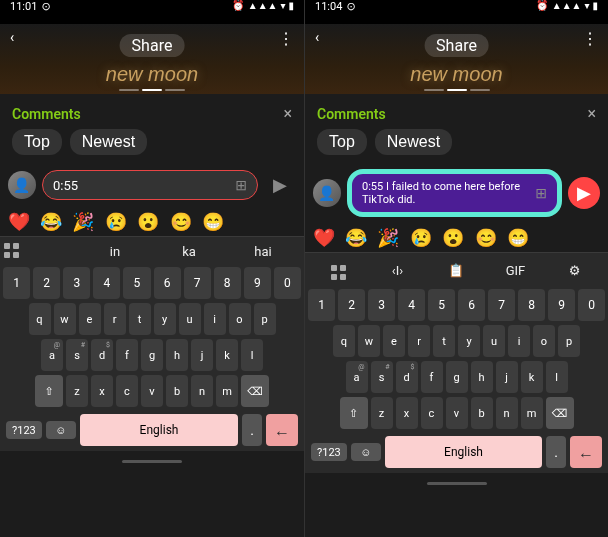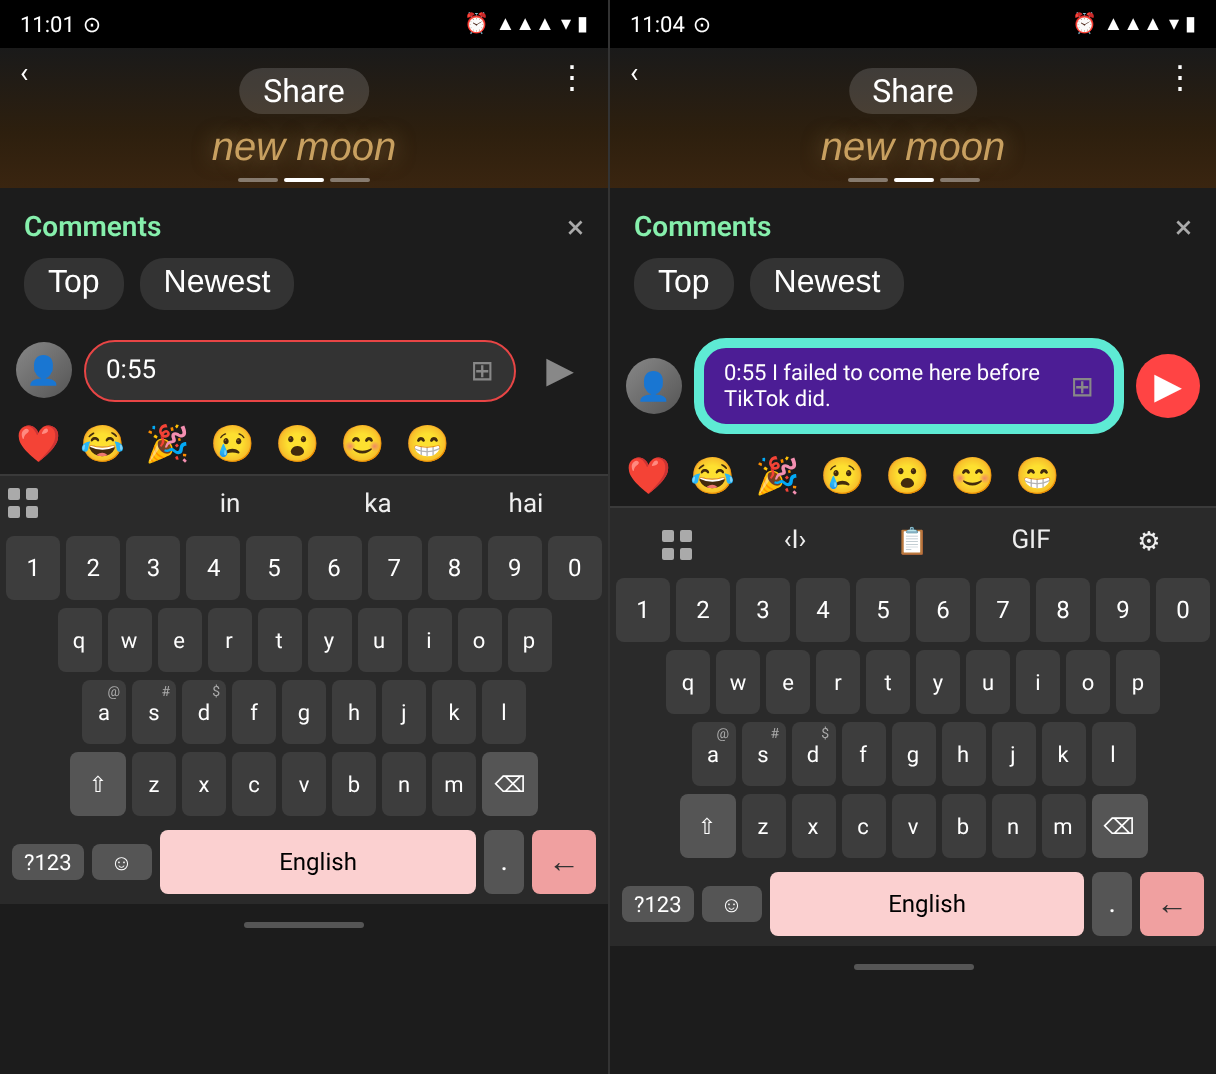--- a/index.html
+++ b/index.html
@@ -21,21 +21,21 @@
       overflow: hidden;
     }
     .phone-panel + .phone-panel {
       border-left: 1px solid #333;
     }
     
     .status-bar {
       height: 24px;
       background: #000;
       display: flex;
-      align-items: center;
+      align-items: flex-start;
       justify-content: space-between;
       padding: 0 10px;
       font-size: 11px;
       color: #fff;
       flex-shrink: 0;
       z-index: 10;
     }
     .status-left { display: flex; align-items: center; gap: 4px; }
     .status-right { display: flex; align-items: center; gap: 3px; font-size: 10px; }
     
@@ -103,21 +103,21 @@
       display: flex;
       flex-direction: column;
     }
     .comments-header {
       display: flex;
       align-items: center;
       justify-content: space-between;
       padding: 10px 12px 6px;
     }
     .comments-title {
-      color: #86efac;
+      color: #84cc16;
       font-size: 14px;
       font-weight: 600;
     }
     .comments-close {
       color: #aaa;
       font-size: 16px;
       cursor: pointer;
     }
     .comments-tabs {
       display: flex;

